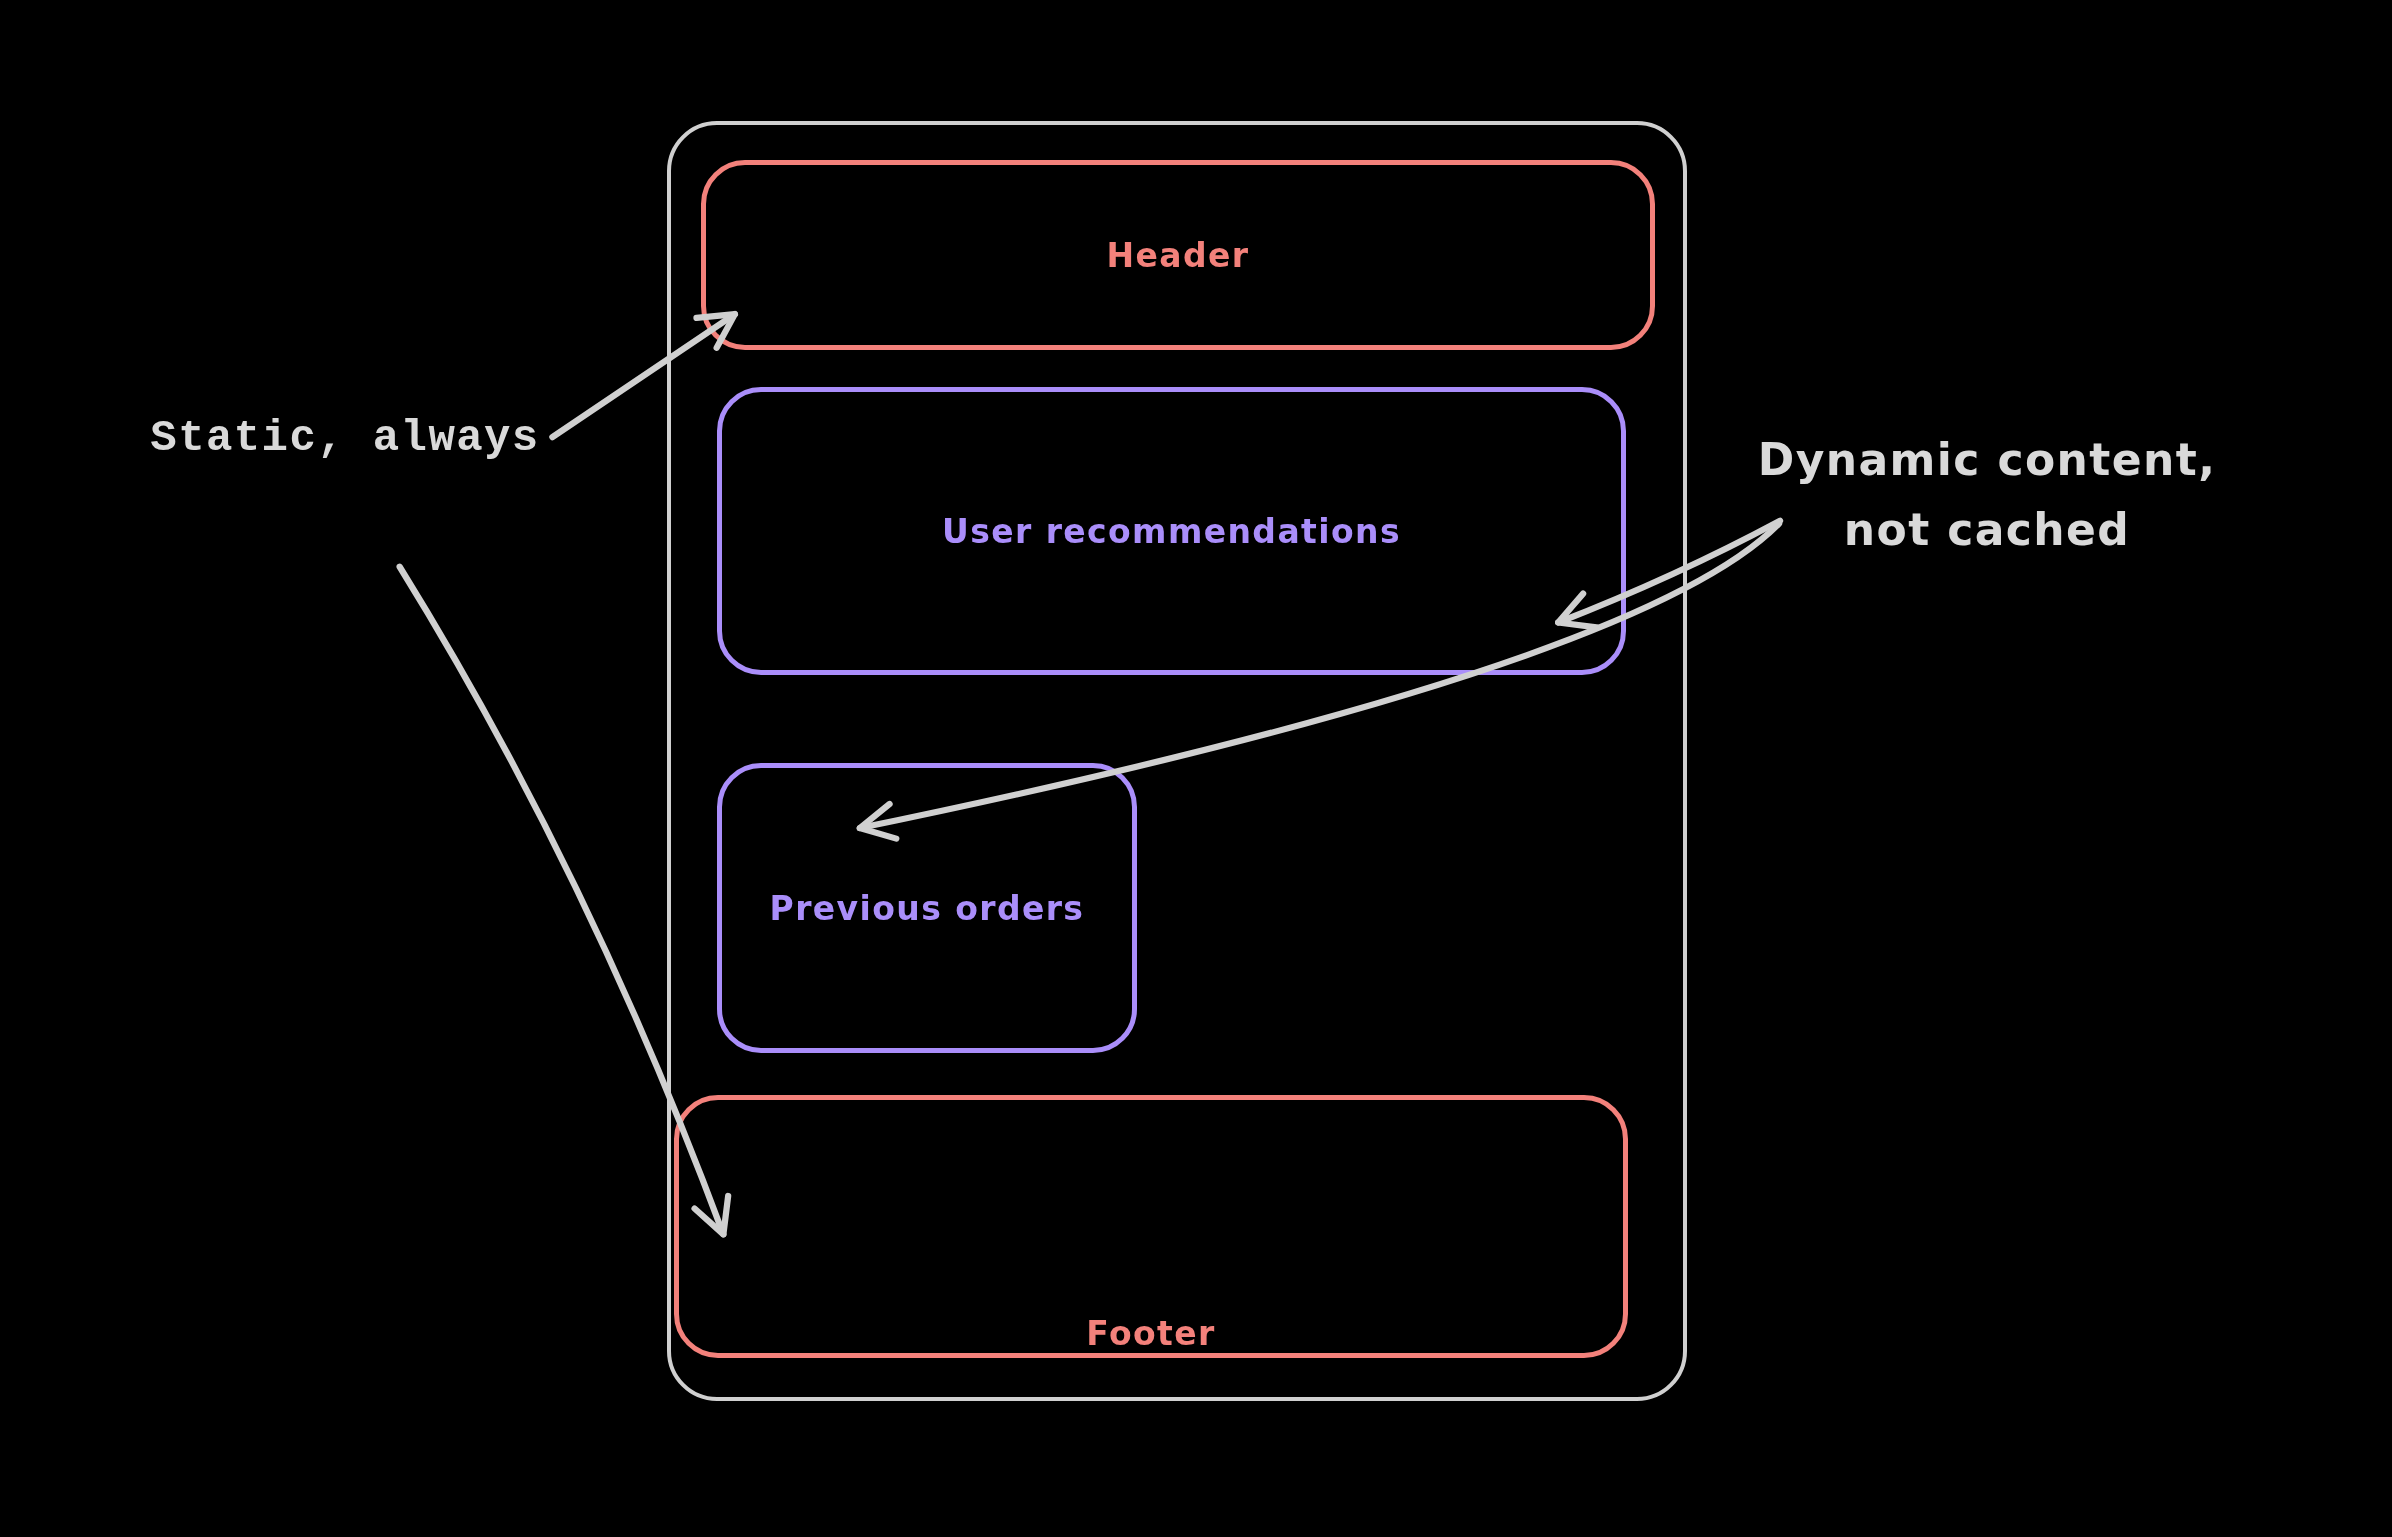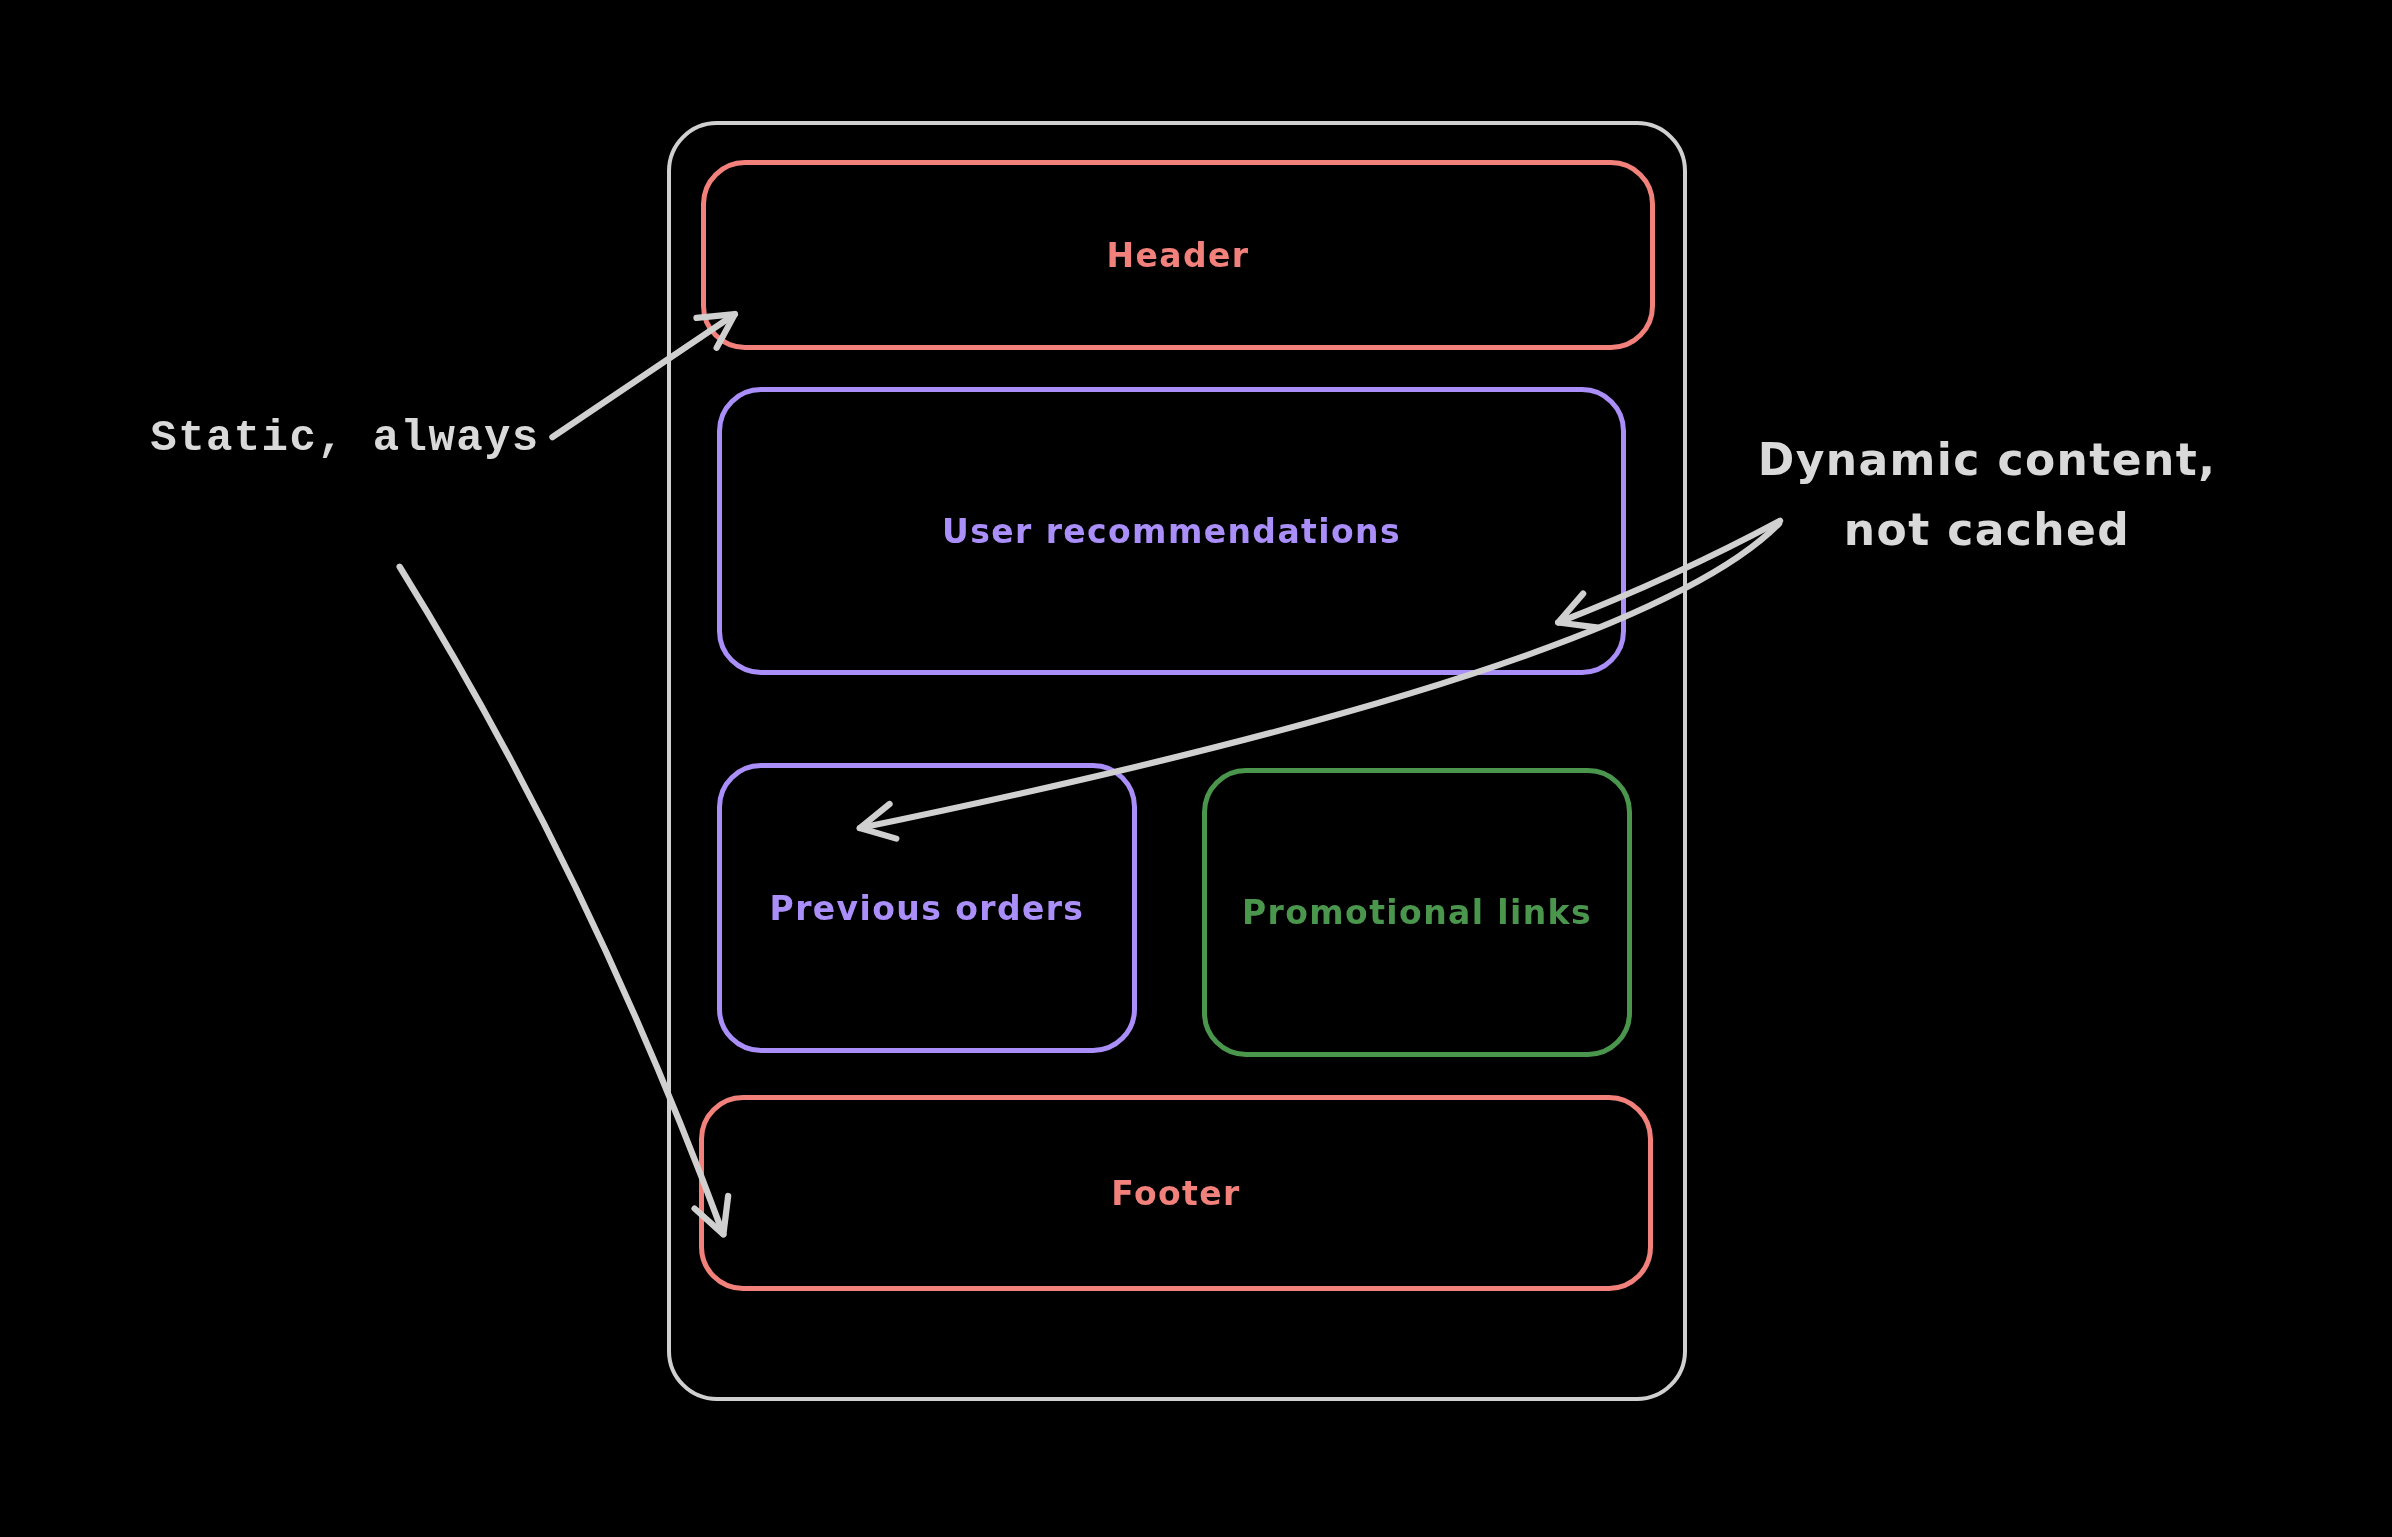--- a/index.html
+++ b/index.html
@@ -40,22 +40,22 @@
   }
   .box-previous-orders {
     left: 717px; top: 763px; width: 420px; height: 290px;
     border: 5.8px solid #aa8efa; color: #aa8efa;
   }
   .box-promotional-links {
     left: 1202px; top: 768px; width: 430px; height: 289px;
     border: 5.8px solid #4a964d; color: #4a964d;
   }
   .box-footer {
-    left: 699px; top: 1095px; width: 954px; height: 196px;
-    border: 5.8px solid #f3817b; color: #f3817b;
+    left: 674px; top: 1095px; width: 954px; height: 263px;
+    border: 5.8px solid #f3817b; color: #f3817b; align-items: flex-end;
   }
   .note {
     position: absolute;
     color: #d9d9d9;
     font-size: 44px;
     font-weight: 600;
     letter-spacing: 1.4px;
     line-height: 70px;
     text-align: center;
     white-space: nowrap;
@@ -86,23 +86,20 @@
   </div>
 
   <div class="box box-previous-orders">
     <span>Previous orders</span>
   </div>
 
   <div class="box box-user-recommendations">
     <span>User recommendations</span>
   </div>
 
-  <div class="box box-promotional-links">
-    <span>Promotional links</span>
-  </div>
 
   <div class="box box-footer">
     <span>Footer</span>
   </div>
 
   <div class="note note-static">
     <div>Static, always</div>
   </div>
 
   <div class="note note-dynamic">

